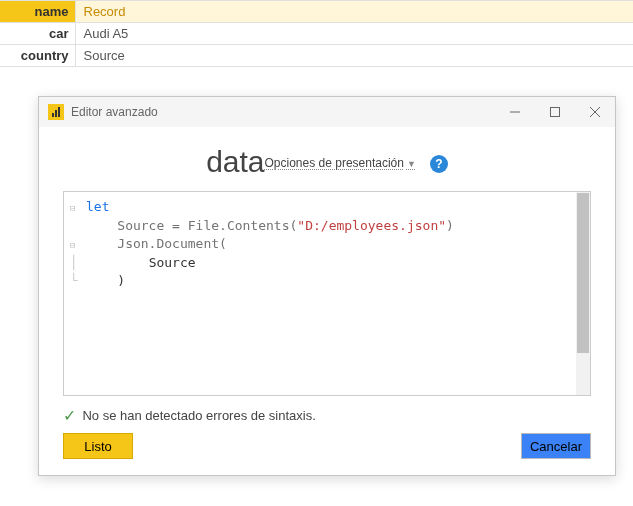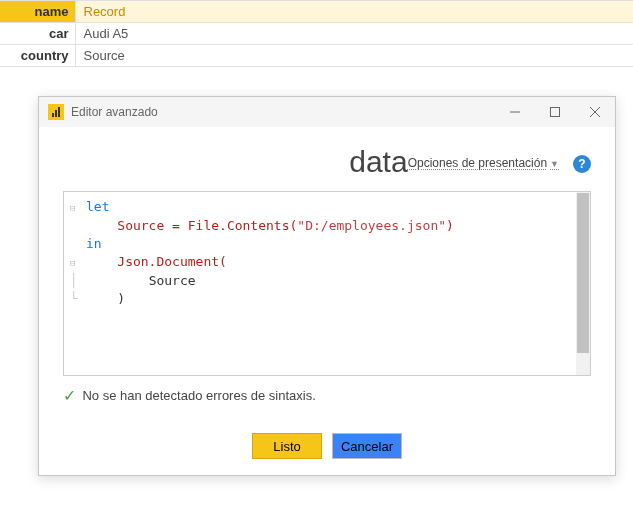--- a/index.html
+++ b/index.html
@@ -90,21 +90,21 @@
     }
     .dialog-body {
       padding: 18px 24px 16px 24px;
       display: flex;
       flex-direction: column;
       flex: 1;
     }
     .header-row {
       display: flex;
       align-items: center;
-      justify-content: flex-end;
+      justify-content: center;
       margin-bottom: 12px;
     }
     .query-name {
       font-size: 30px;
       font-weight: 300;
       color: #444;
     }
     .header-right {
       display: flex;
       align-items: center;
@@ -172,38 +172,37 @@
       flex-shrink: 0;
       position: relative;
       color: #ccc;
     }
     .gutter .outline {
       font-size: 9px;
       color: #bbb;
     }
     .kw { color: #1a73e8; }
     .str { color: #c04040; }
-    .fn { color: #b91c1c; text-align: right; }
+    .fn { color: #737373; text-align: right; }
     .status-row {
       display: flex;
       align-items: center;
       gap: 6px;
       padding: 10px 0 8px 0;
       font-size: 13px;
       color: #444;
     }
     .check-icon {
       color: #4a9b4a;
       font-size: 16px;
     }
     .button-row {
       display: flex;
-      justify-content: center;
+      justify-content: space-between;
       gap: 10px;
-      margin-top: 20px;
     }
     .btn {
       min-width: 70px;
       height: 26px;
       font-size: 13px;
       border: 1px solid #bbb;
       background: #3b82f6;
       display: flex;
       align-items: center;
       justify-content: center;
@@ -273,21 +272,20 @@
         <span class="display-options">
           <span>Opciones de presentación</span><span class="caret">▼</span>
         </span>
         <span class="help-icon">?</span>
       </div>
     </div>
 
     <div class="code-editor">
       <div class="code-line"><span class="gutter"><span class="outline">⊟</span></span><span class="kw">let</span></div>
       <div class="code-line"><span class="gutter"></span><span>    </span><span class="fn">Source = File.Contents(</span><span class="str">"D:/employees.json"</span><span class="fn">)</span></div>
-      <div class="code-line"><span class="gutter"></span><span class="kw">in</span></div>
       <div class="code-line"><span class="gutter"><span class="outline">⊟</span></span><span>    </span><span class="fn">Json.Document(</span></div>
       <div class="code-line"><span class="gutter">│</span><span>        </span><span>Source</span></div>
       <div class="code-line"><span class="gutter">└</span><span>    </span><span>)</span></div>
       <div class="code-scrollbar">
         <div class="code-thumb"></div>
       </div>
     </div>
 
     <div class="status-row">
       <span class="check-icon">✓</span>

